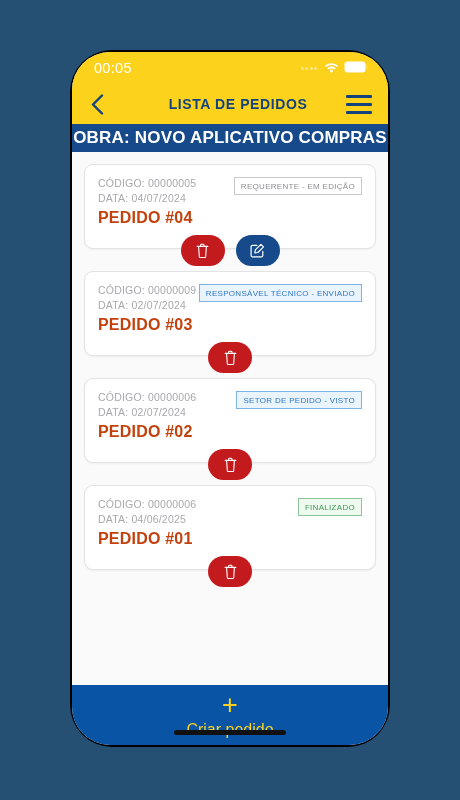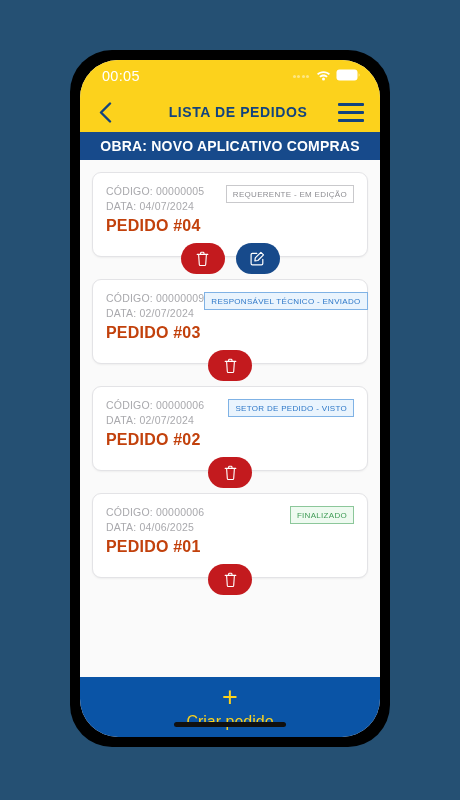--- a/index.html
+++ b/index.html
@@ -18,21 +18,21 @@
 
   
   .phone-frame {
     position: absolute;
     left: 70px;
     top: 50px;
     width: 320px;
     height: 697px;
     background: #000000;
     border-radius: 42px;
-    padding: 10px;
+    padding: 2px;
   }
 
   .phone-screen {
     width: 100%;
     height: 100%;
     border-radius: 38px;
     overflow: hidden;
     background: #f4f4f6;
     display: flex;
     flex-direction: column;
@@ -132,21 +132,21 @@
   .obra-bar {
     background: #174a8b;
     height: 28px;
     flex: 0 0 28px;
     display: flex;
     align-items: center;
     justify-content: center;
   }
   .obra-bar-text {
     color: #ffffff;
-    font-size: 14px;
+    font-size: 17px;
     font-weight: bold;
     letter-spacing: 0.2px;
   }
 
   
   .list-area {
     flex: 1 1 auto;
     background: #fafafa;
     padding: 12px 12px 0 12px;
     overflow: hidden;

